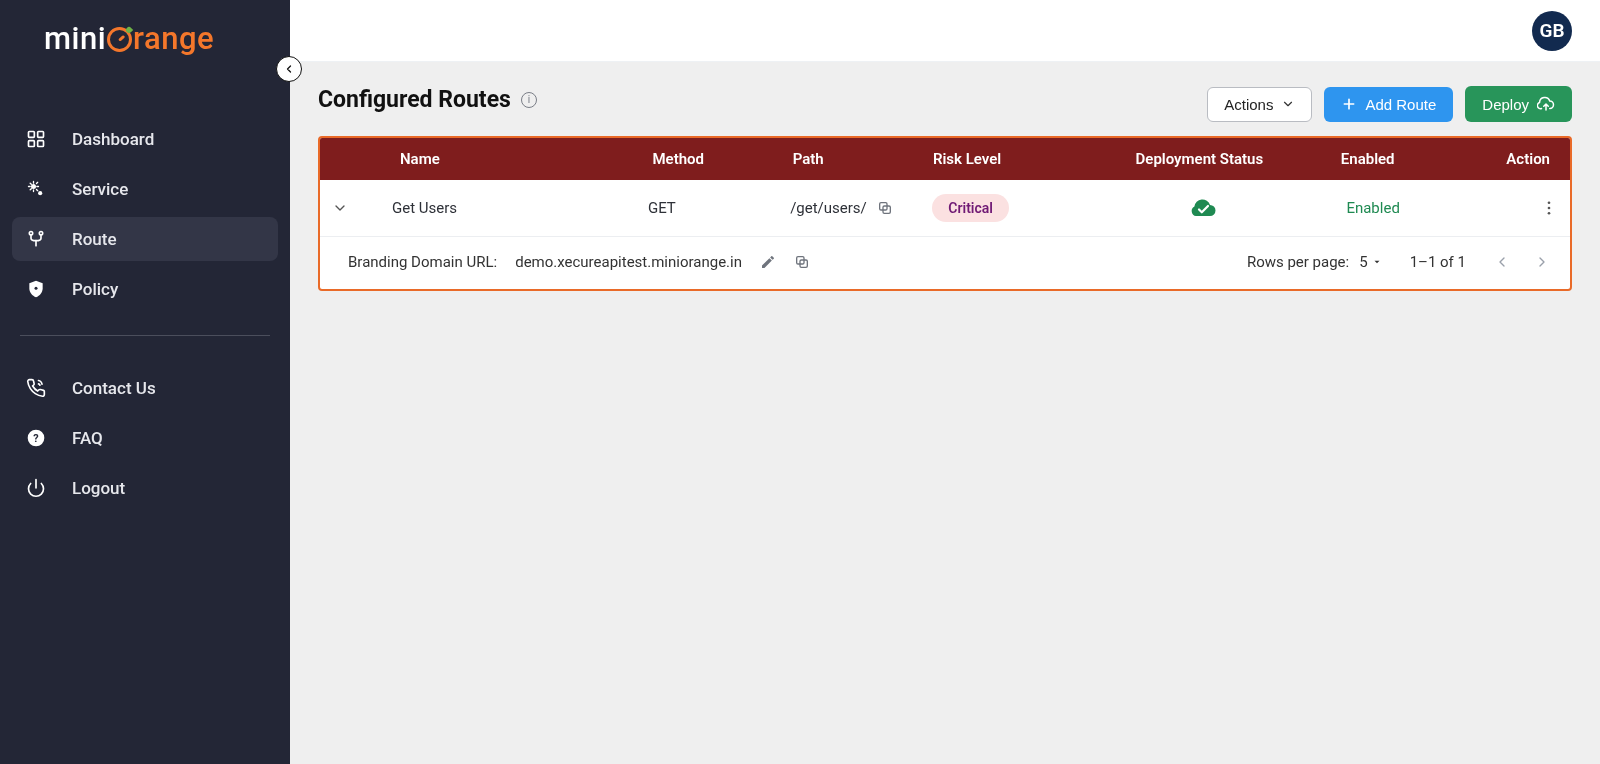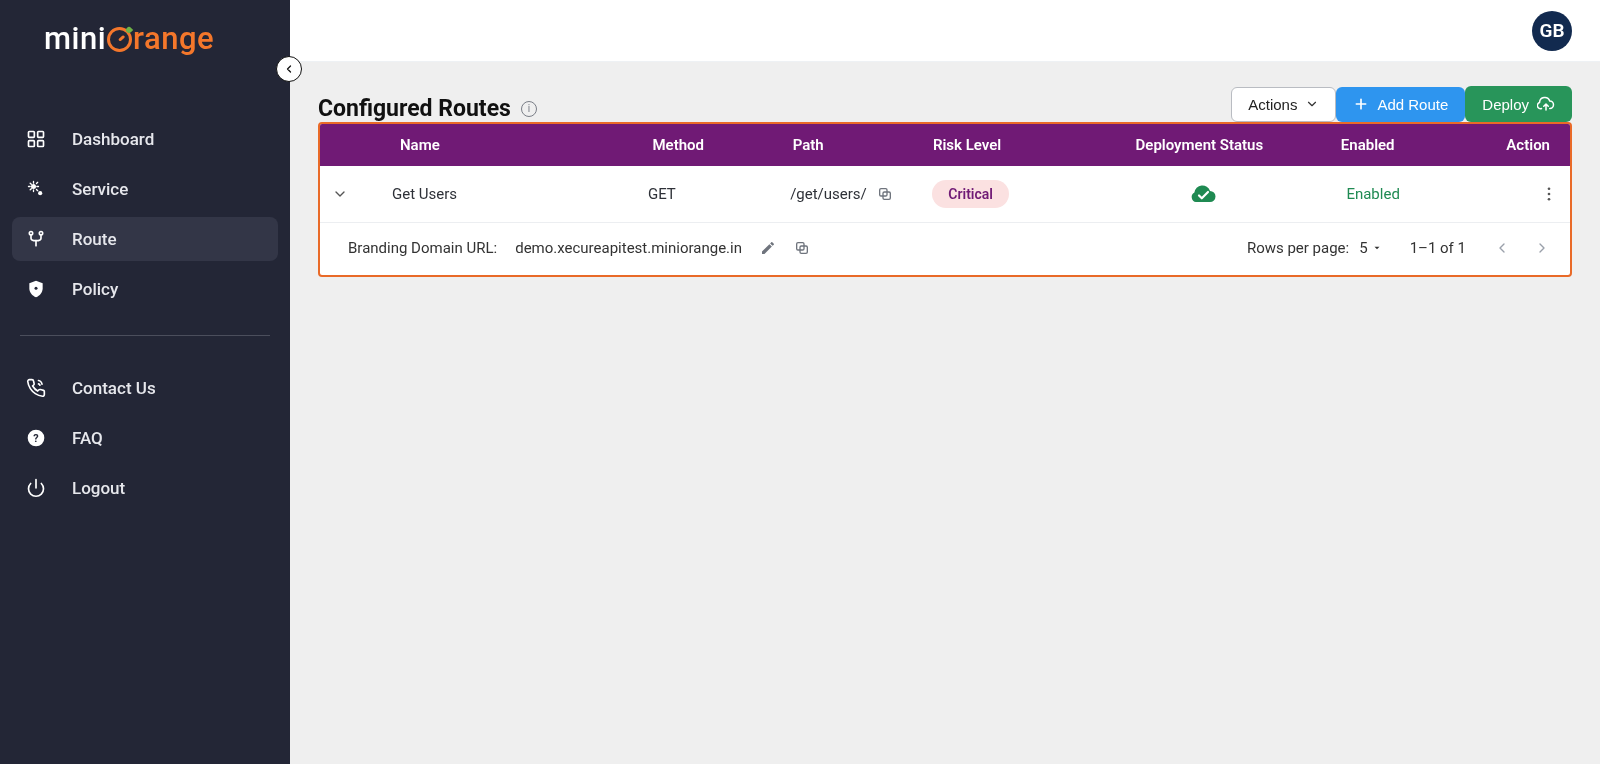--- a/index.html
+++ b/index.html
@@ -88,35 +88,35 @@
       padding:0 28px;border-bottom:1px solid #eef1f4;
     }
     .avatar {
       width:40px;height:40px;border-radius:50%;background:#122a4f;color:#fff;
       display:flex;align-items:center;justify-content:center;font-size:19px;font-weight:600;
     }
     .content {
       flex:1;background:#efefef;padding:24px 28px;overflow:auto;
     }
     .page-head {
-      display:flex;align-items:flex-end;justify-content:space-between;
+      display:flex;align-items:flex-start;justify-content:space-between;margin-bottom:14px;
     }
     .page-title-wrap{display:flex;align-items:center;gap:10px;}
     .page-title{font-size:23px;font-weight:700;color:#111;}
     .info-icon{width:16px;height:16px;border:1.5px solid #7a7e87;border-radius:50%;display:flex;align-items:center;justify-content:center;font-size:10px;color:#7a7e87;}
-    .head-buttons{display:flex;align-items:center;padding-left:48px;}
+    .head-buttons{display:flex;gap:12px;align-items:center;padding-left:48px;}
     .btn{display:flex;align-items:center;gap:8px;padding:8px 16px;border-radius:6px;font-size:15px;font-weight:500;cursor:pointer;border:1px solid transparent;}
     .btn-outline{background:#fff;border:1px solid #b9bcc2;color:#222;}
     .btn-blue{background:#2e95ef;color:#fff;}
     .btn-green{background:#28955a;color:#fff;}
     .table-wrap{
       border:2px solid #e96a28;border-radius:4px;background:#fff;overflow:hidden;
     }
     .thead{
-      background:#701a75;color:#fff;display:grid;
+      background:#7f1d1d;color:#fff;display:grid;
       grid-template-columns: 60px 1.8fr 1fr 1fr 1.2fr 1.4fr 1fr .8fr;
       padding:12px 20px;font-size:15px;font-weight:600;
     }
     .thead .c-action{text-align:right;}
     .row{
       display:grid;
       grid-template-columns: 60px 1.8fr 1fr 1fr 1.2fr 1.4fr 1fr .8fr;
       align-items:center;
       padding:14px 12px;
       font-size:15px;color:#2e3138;

